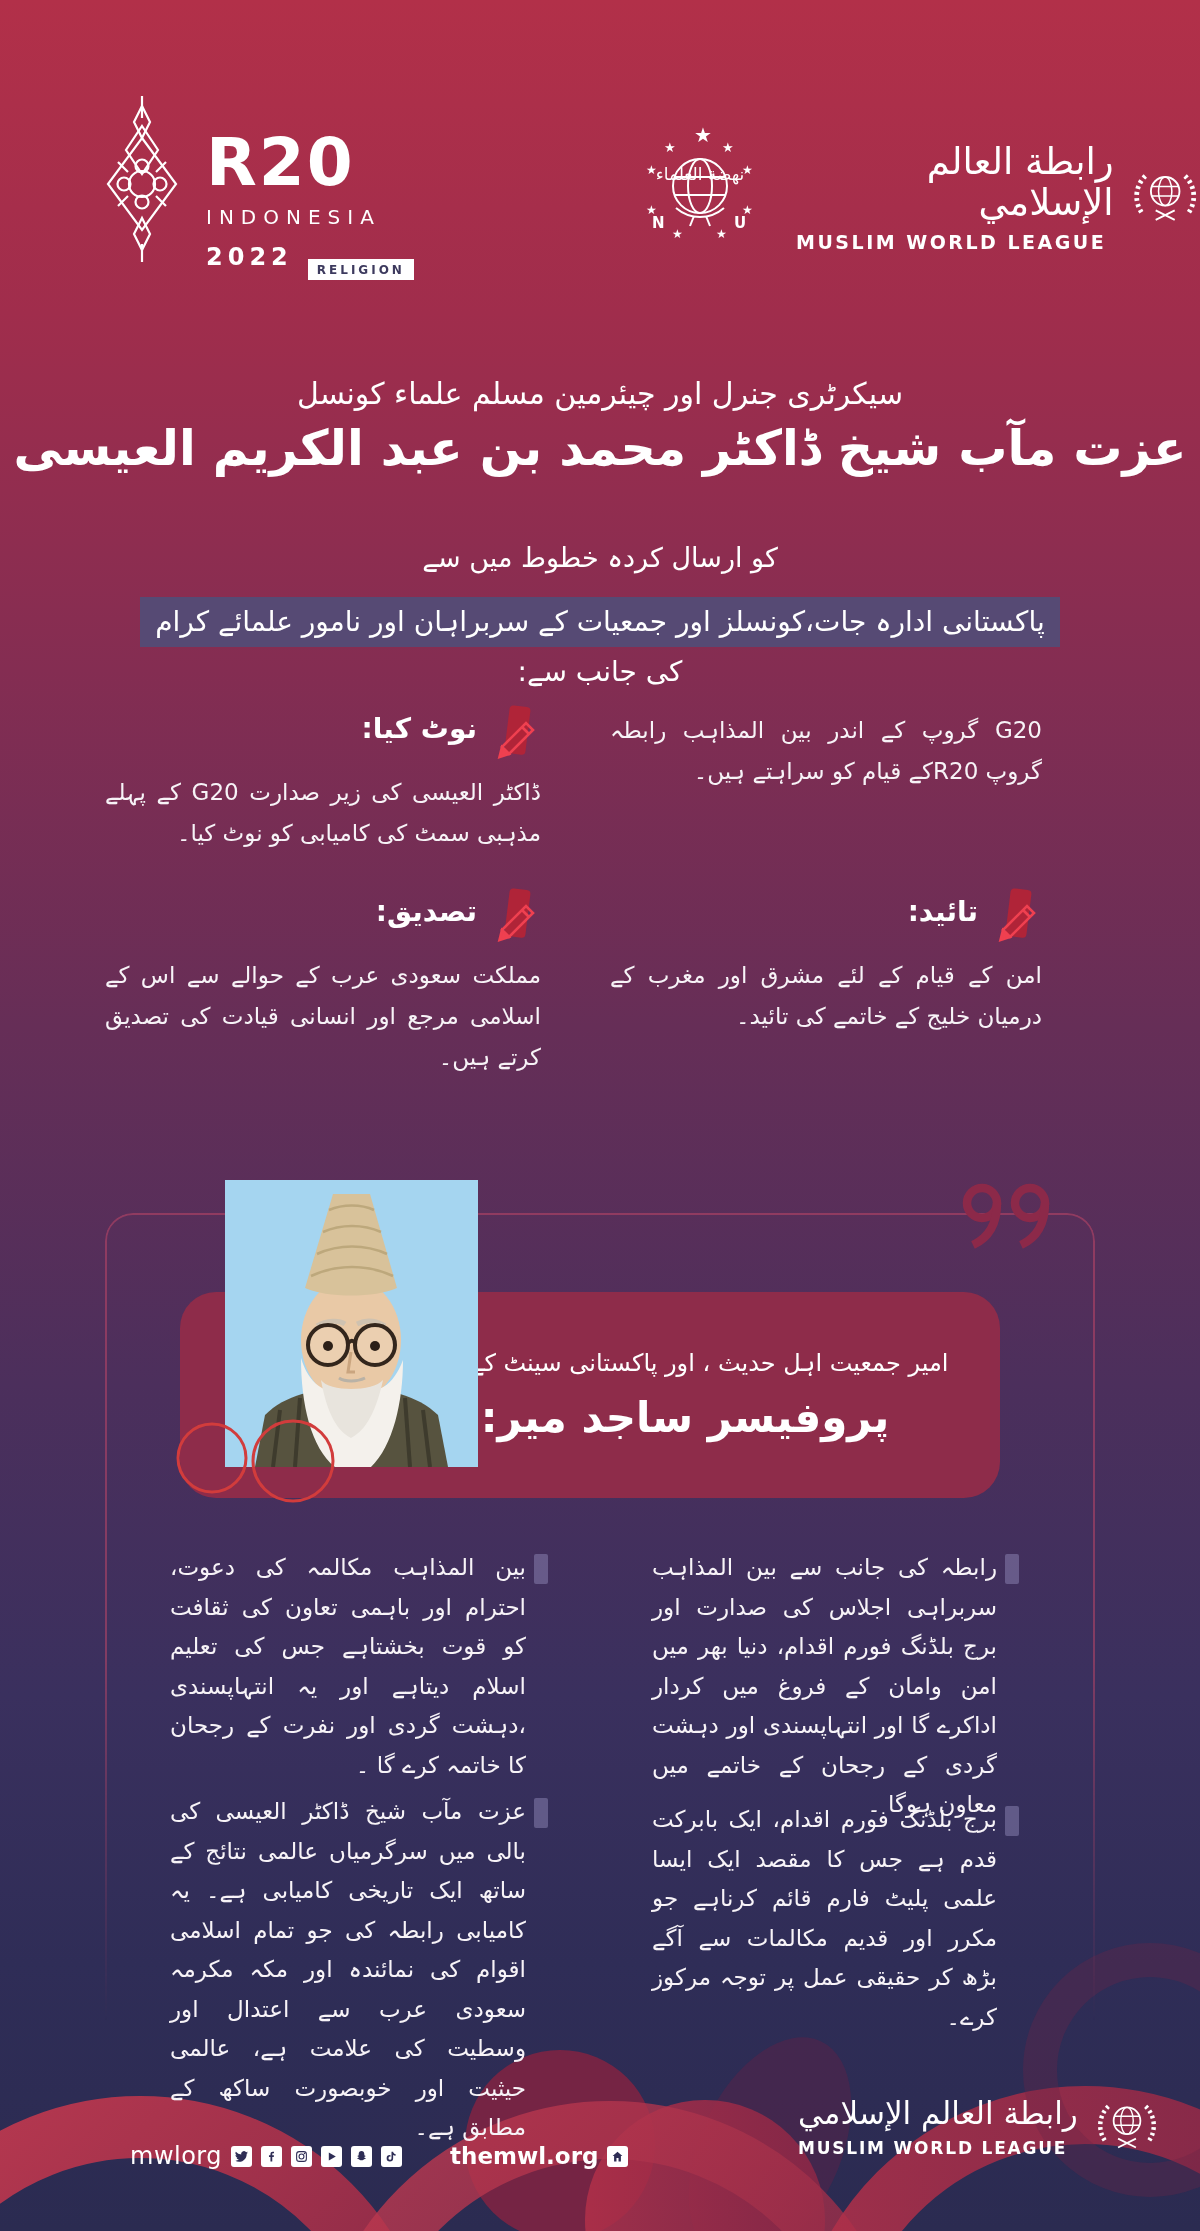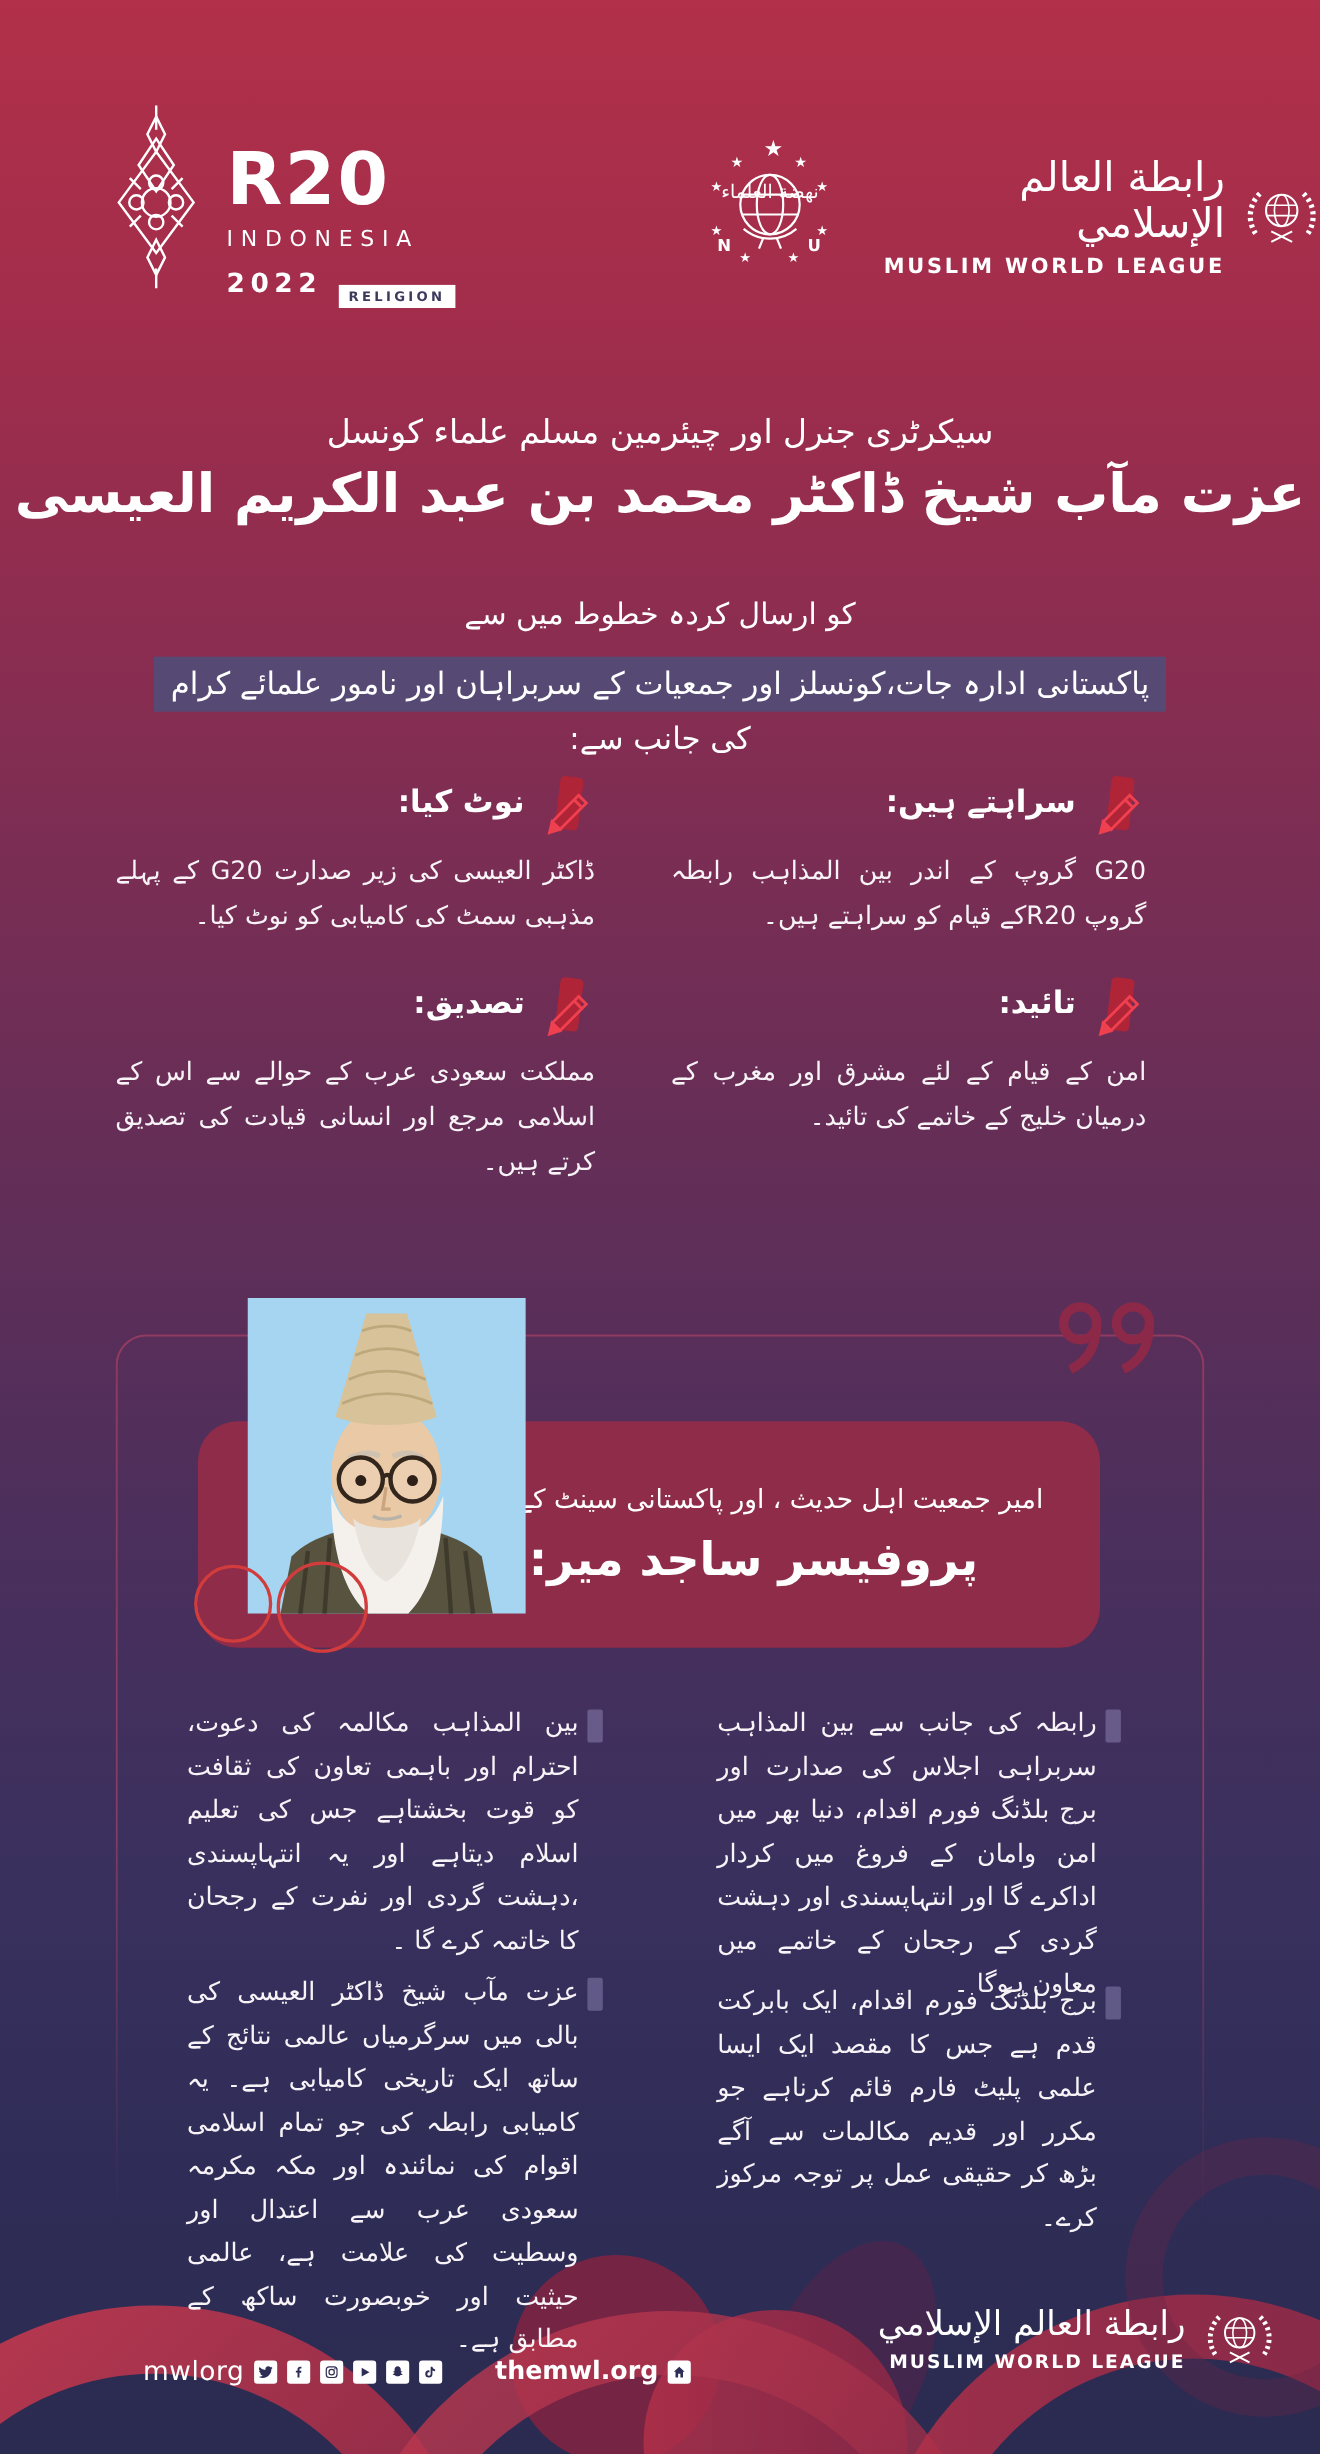--- a/index.html
+++ b/index.html
@@ -11,21 +11,21 @@
   
   .r20-logo{left:92px;top:92px;display:flex;gap:14px;align-items:flex-start;z-index:3;}
   .r20-text{display:flex;flex-direction:column;margin-top:40px;}
   .r20-title{font-size:66px;font-weight:bold;line-height:0.95;letter-spacing:2px;}
   .r20-sub{font-size:20px;letter-spacing:7px;margin-top:10px;}
   .r20-yearrow{display:flex;align-items:center;gap:15px;margin-top:6px;}
   .r20-year{font-size:24px;font-weight:bold;letter-spacing:5px;}
   .r20-badge{background:#ffffff;color:#3d3a5e;font-size:12px;font-weight:bold;letter-spacing:3px;padding:4px 9px 3px;margin-top:24px;}
   .nu-logo{left:620px;top:122px;z-index:3;}
   .mwl-logo{left:796px;top:142px;display:flex;align-items:center;gap:16px;z-index:3;}
-  .mwl-text{display:flex;flex-direction:column;align-items:flex-end;gap:8px;}
+  .mwl-text{display:flex;flex-direction:column;align-items:flex-start;gap:8px;}
   .mwl-arabic{font-size:37px;line-height:1.1;direction:rtl;}
   .mwl-english{font-size:19px;font-weight:bold;letter-spacing:2.5px;}
   .mwl-arabic.small{font-size:31px;}
   .mwl-english.small{font-size:17px;letter-spacing:1.8px;}
   
   .intro-line1{left:0;top:376px;width:100%;text-align:center;font-size:30px;z-index:3;}
   .intro-name{left:0;top:420px;width:100%;text-align:center;font-size:49px;font-weight:bold;z-index:3;}
   .intro-line3{left:0;top:542px;width:100%;text-align:center;font-size:27px;z-index:3;}
   .banner{left:140px;top:597px;width:920px;height:50px;background:#564a74;text-align:center;
     font-size:28px;line-height:50px;z-index:3;}
@@ -165,31 +165,20 @@
       </g>
     </svg>
   </div>
 
   <div class="abs intro-line1 urdu">سیکرٹری جنرل اور چیئرمین مسلم علماء کونسل</div>
   <div class="abs intro-name urdu">عزت مآب شیخ ڈاکٹر محمد بن عبد الکریم العیسی</div>
   <div class="abs intro-line3 urdu">کو ارسال کردہ خطوط میں سے</div>
   <div class="abs banner urdu">پاکستانی ادارہ جات،کونسلز اور جمعیات کے سربراہان اور نامور علمائے کرام کی جانب سے:</div>
 
   <div class="note urdu" style="left:610px;top:702px;">
-    <div class="note-head">
-      <svg width="52" height="62" viewBox="0 0 52 62" aria-hidden="true">
-        <rect x="18" y="4" width="21" height="48" rx="4" fill="#b02438" transform="rotate(7 28 28)"></rect>
-        <g fill="none" stroke="#ef4050" stroke-width="2.6">
-          <path d="M13 45 L37 21 L44 28 L20 52 Z"></path>
-          <path d="M13 45 L10.5 55 L20 52 Z" fill="#ef4050"></path>
-          <line x1="33" y1="25" x2="40" y2="32"></line>
-        </g>
-      </svg>
-      <span class="note-title">سراہتے ہیں:</span>
-    </div>
     <div class="note-body">G20 گروپ کے اندر بین المذاہب رابطہ گروپ R20کے قیام کو سراہتے ہیں۔</div>
   </div>
 
   <div class="note urdu" style="left:105px;top:702px;width:436px;">
     <div class="note-head">
       <svg width="52" height="62" viewBox="0 0 52 62" aria-hidden="true">
         <rect x="18" y="4" width="21" height="48" rx="4" fill="#b02438" transform="rotate(7 28 28)"></rect>
         <g fill="none" stroke="#ef4050" stroke-width="2.6">
           <path d="M13 45 L37 21 L44 28 L20 52 Z"></path>
           <path d="M13 45 L10.5 55 L20 52 Z" fill="#ef4050"></path>

